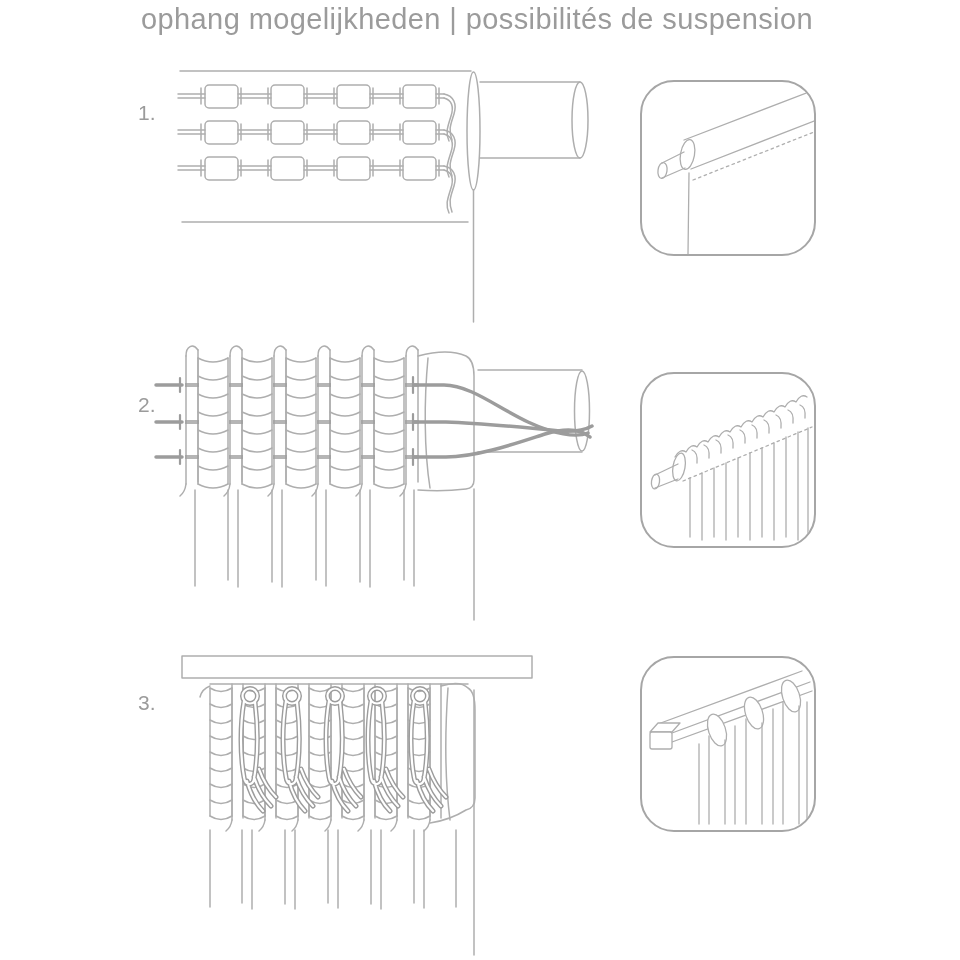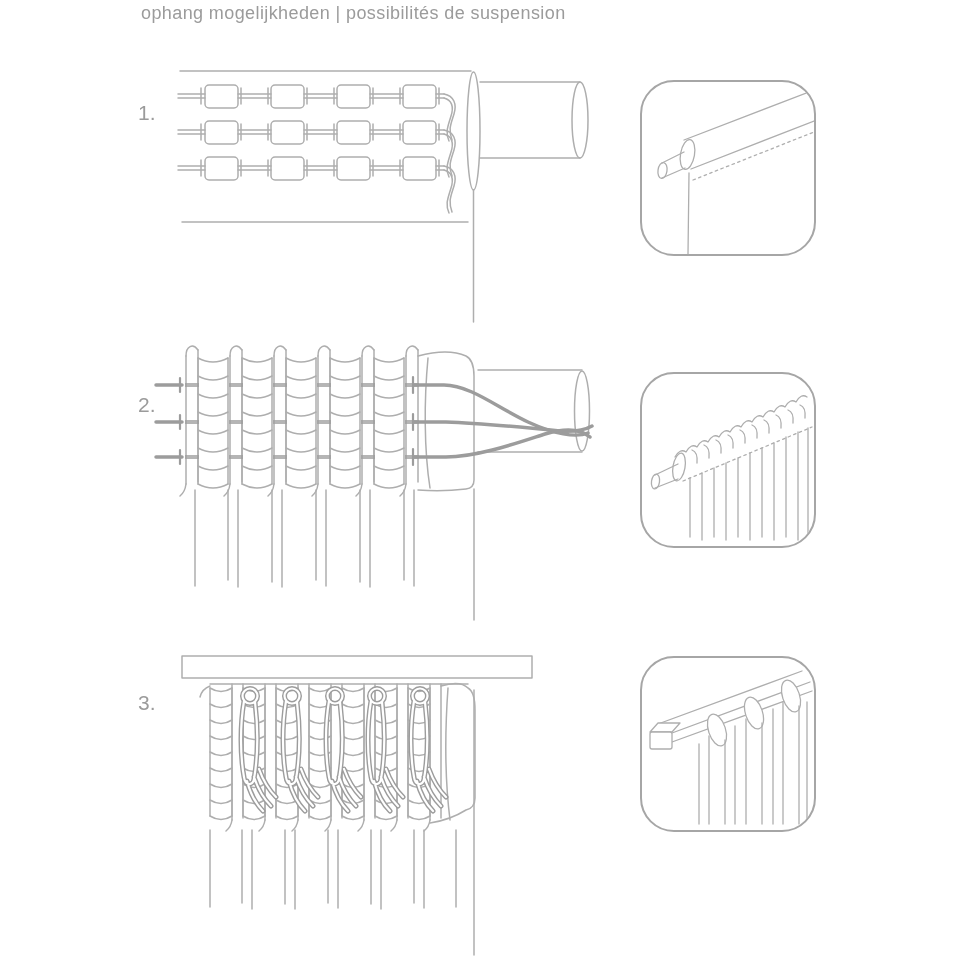--- a/index.html
+++ b/index.html
@@ -1,21 +1,21 @@
 <!DOCTYPE html>
 <html style="--bg: #ffffff; --outline: #aeaeae; --cord: #9c9c9c; --text: #9b9b9b; --thumb-border: #a6a6a6;"><head>
 <meta charset="utf-8">
 <style>
   :root{
     --bg:#ffffff; --outline:#aeaeae; --cord:#9c9c9c; --text:#9b9b9b; --thumb-border:#a6a6a6;
   }
   html,body{margin:0;padding:0;background:var(--bg);}
   body{width:960px;height:960px;position:relative;overflow:hidden;
        font-family:"Liberation Sans", sans-serif;}
-  .title{position:absolute;left:141px;top:3px;font-size:18px;letter-spacing:.4px;
+  .title{position:absolute;left:141px;top:3px;font-size:29px;letter-spacing:.4px;
          color:var(--text);white-space:nowrap;}
   .num{position:absolute;left:138px;font-size:21px;color:var(--text);}
   #num1{top:101px}  #num2{top:393px}  #num3{top:691px}
   .diag{position:absolute;left:130px;}
   #diag1{top:60px} #diag2{top:330px} #diag3{top:630px}
   .thumb{position:absolute;left:640px;width:172px;height:172px;border:2px solid var(--thumb-border);
          border-radius:34px;overflow:hidden;background:#fff;}
   #thumb1{top:80px} #thumb2{top:372px} #thumb3{top:656px}
   svg{display:block;}
   .ln{stroke:var(--outline);fill:none;stroke-width:1.5;stroke-linecap:round;stroke-linejoin:round;}

